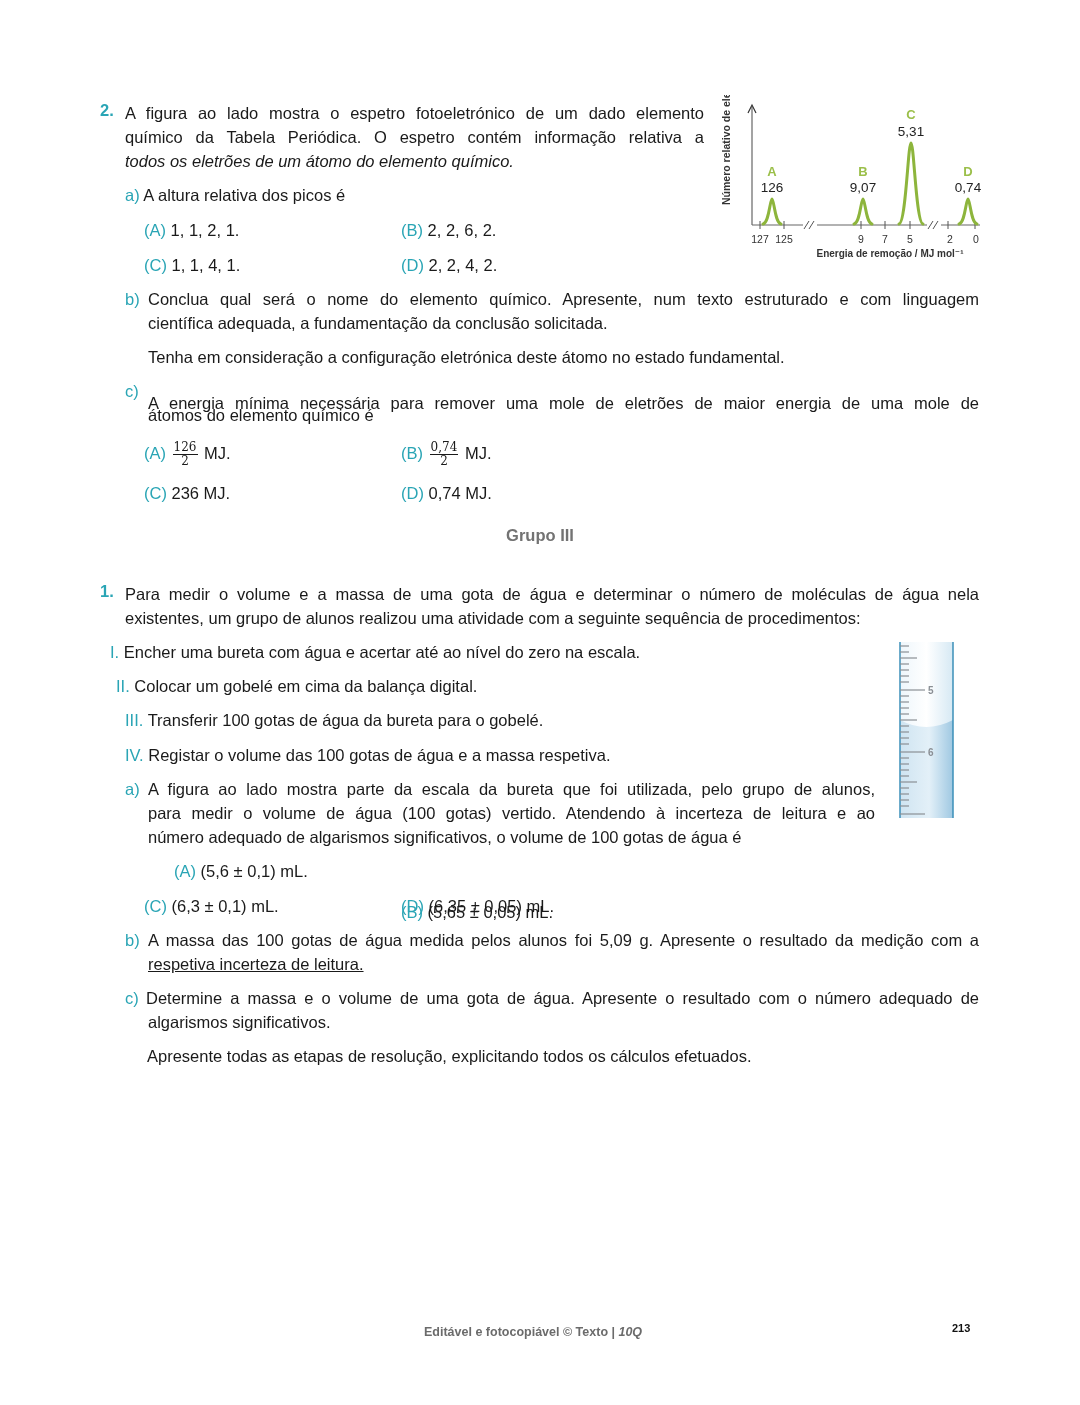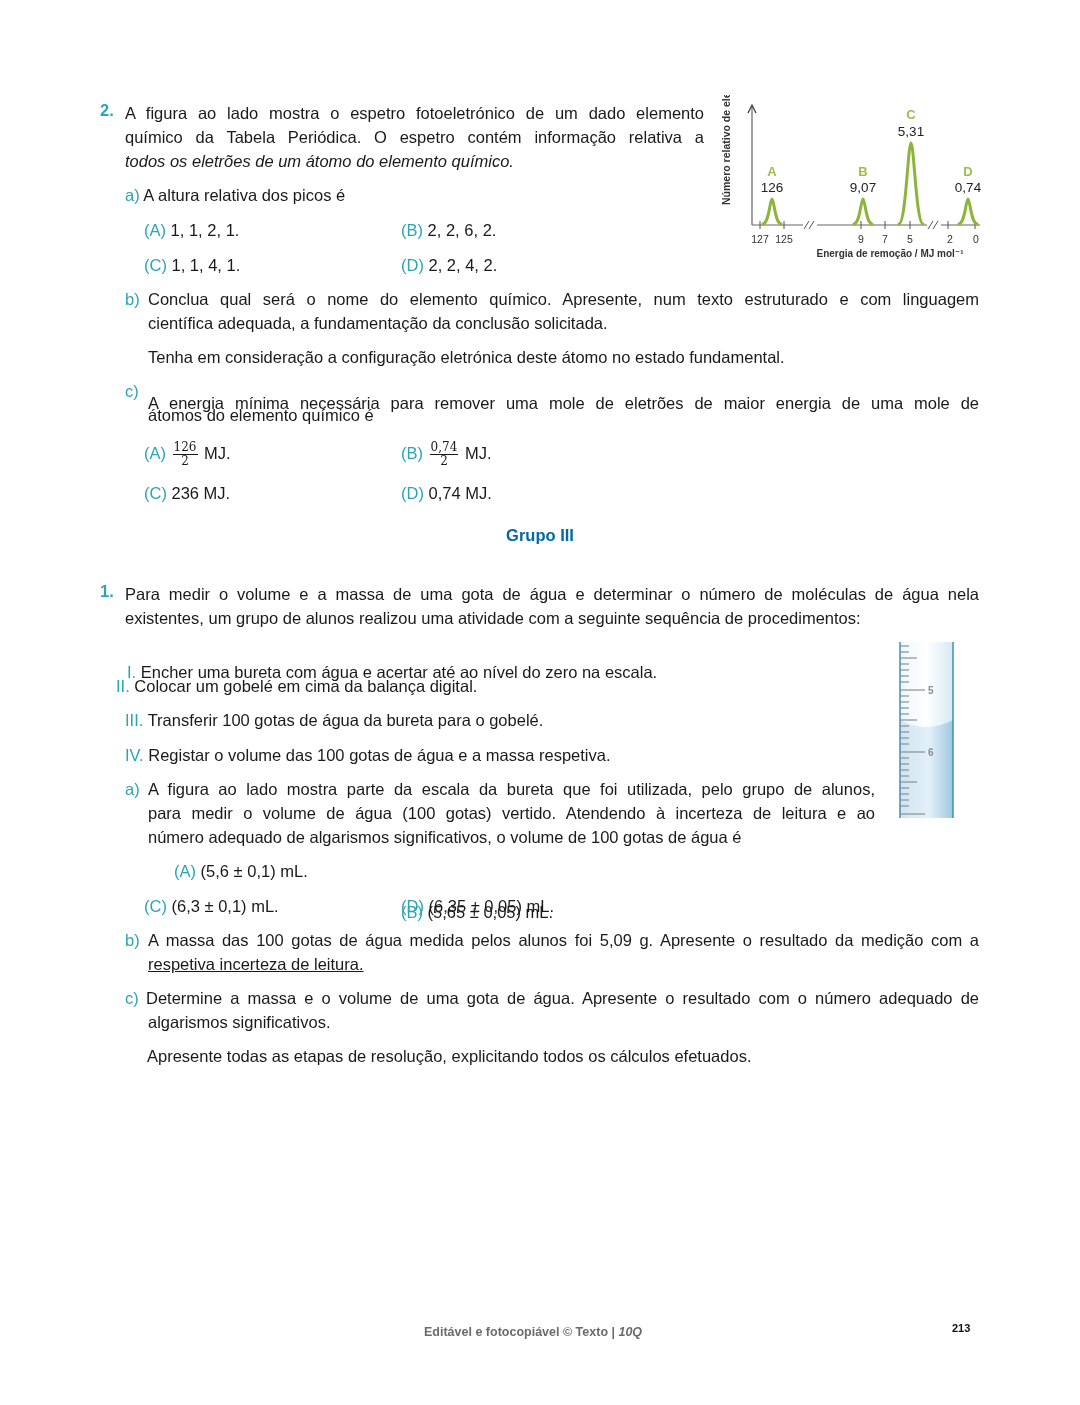--- a/index.html
+++ b/index.html
@@ -10,21 +10,21 @@
     font-size: 16.5px;
   }
   .teal { color: #2aa5b5; }
   .abs { position: absolute; }
   .line { position: absolute; white-space: nowrap; line-height: 24px; }
   .just { text-align: justify; text-align-last: justify; white-space: normal; }
   .qnum { position: absolute; font-weight: bold; color: #2aa5b5; }
   .opt-label { color: #2aa5b5; }
   .frac { display: inline-flex; flex-direction: column; align-items: center; vertical-align: middle; font-family: "DejaVu Serif", serif; font-size: 12px; line-height: 13px; margin: 0 2px; }
   .frac .num { border-bottom: 1px solid #1a1a1a; padding: 0 1px; }
-  .group-title { position: absolute; left: 0; width: 1080px; text-align: center; top: 526px; font-weight: bold; color: #0369a1; font-size: 16.5px; }
+  .group-title { position: absolute; left: 0; width: 1080px; text-align: center; top: 526px; font-weight: bold; color: #737373; font-size: 16.5px; }
   .footer { position: absolute; top: 1325px; left: 424px; font-size: 12.5px; color: #6b6b6b; font-weight: bold; }
   .footer i { font-style: italic; }
   .page-num { position: absolute; top: 1322px; left: 952px; font-weight: bold; font-size: 11px; color: #111; }
   svg text { font-family: "Liberation Sans", "DejaVu Sans", sans-serif; }
 </style>
 </head>
 <body>
 
 <div>
   <span class="qnum" style="left:100px; top:101px;">2.</span>
@@ -147,21 +147,21 @@
   </g>
 </svg>
 
 <div class="group-title">Grupo III</div>
 
 <div>
   <span class="qnum" style="left:100px; top:582px;">1.</span>
   <div class="line just" style="left:125px; top:582px; width:854px;">Para medir o volume e a massa de uma gota de água e determinar o número de moléculas de água nela</div>
   <div class="line" style="left:125px; top:606px;">existentes, um grupo de alunos realizou uma atividade com a seguinte sequência de procedimentos:</div>
 
-  <div class="line" style="left:127px; top:640px;margin-top:20px;">
+  <div class="line" style="left:110px; top:640px;">
     <span class="teal">I.</span>
     <span>Encher uma bureta com água e acertar até ao nível do zero na escala.</span>
   </div>
   <div class="line" style="left:116px; top:674px;">
     <span class="teal">II.</span>
     <span>Colocar um gobelé em cima da balança digital.</span>
   </div>
   <div class="line" style="left:125px; top:708px;">
     <span class="teal">III.</span>
     <span>Transferir 100 gotas de água da bureta para o gobelé.</span>

